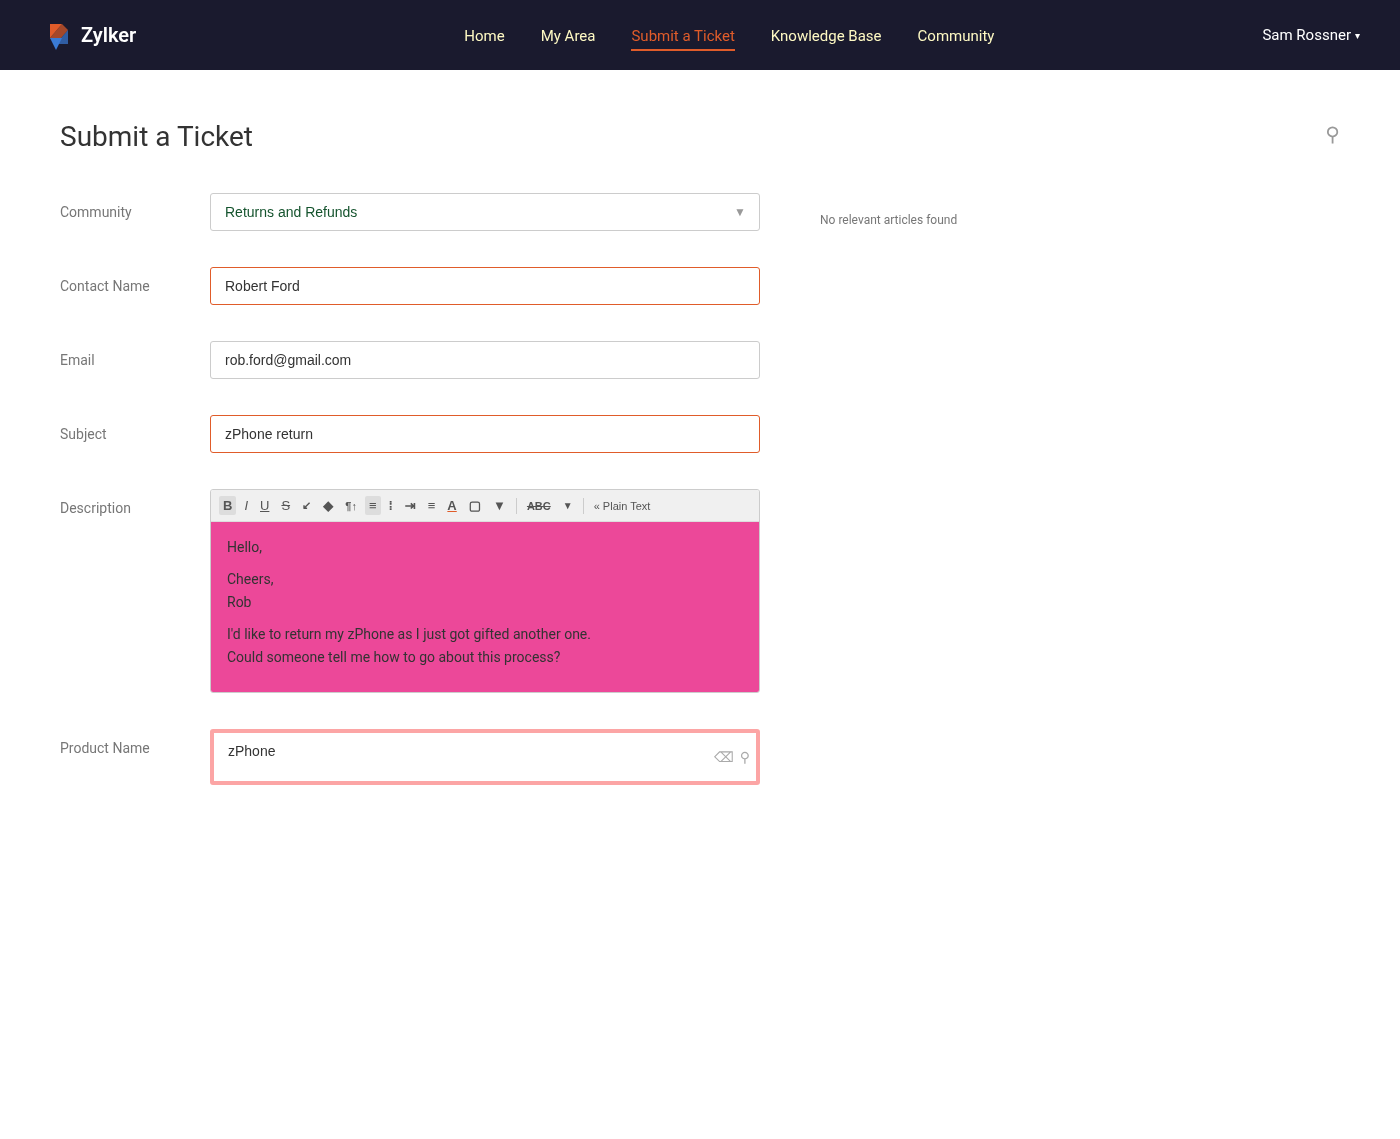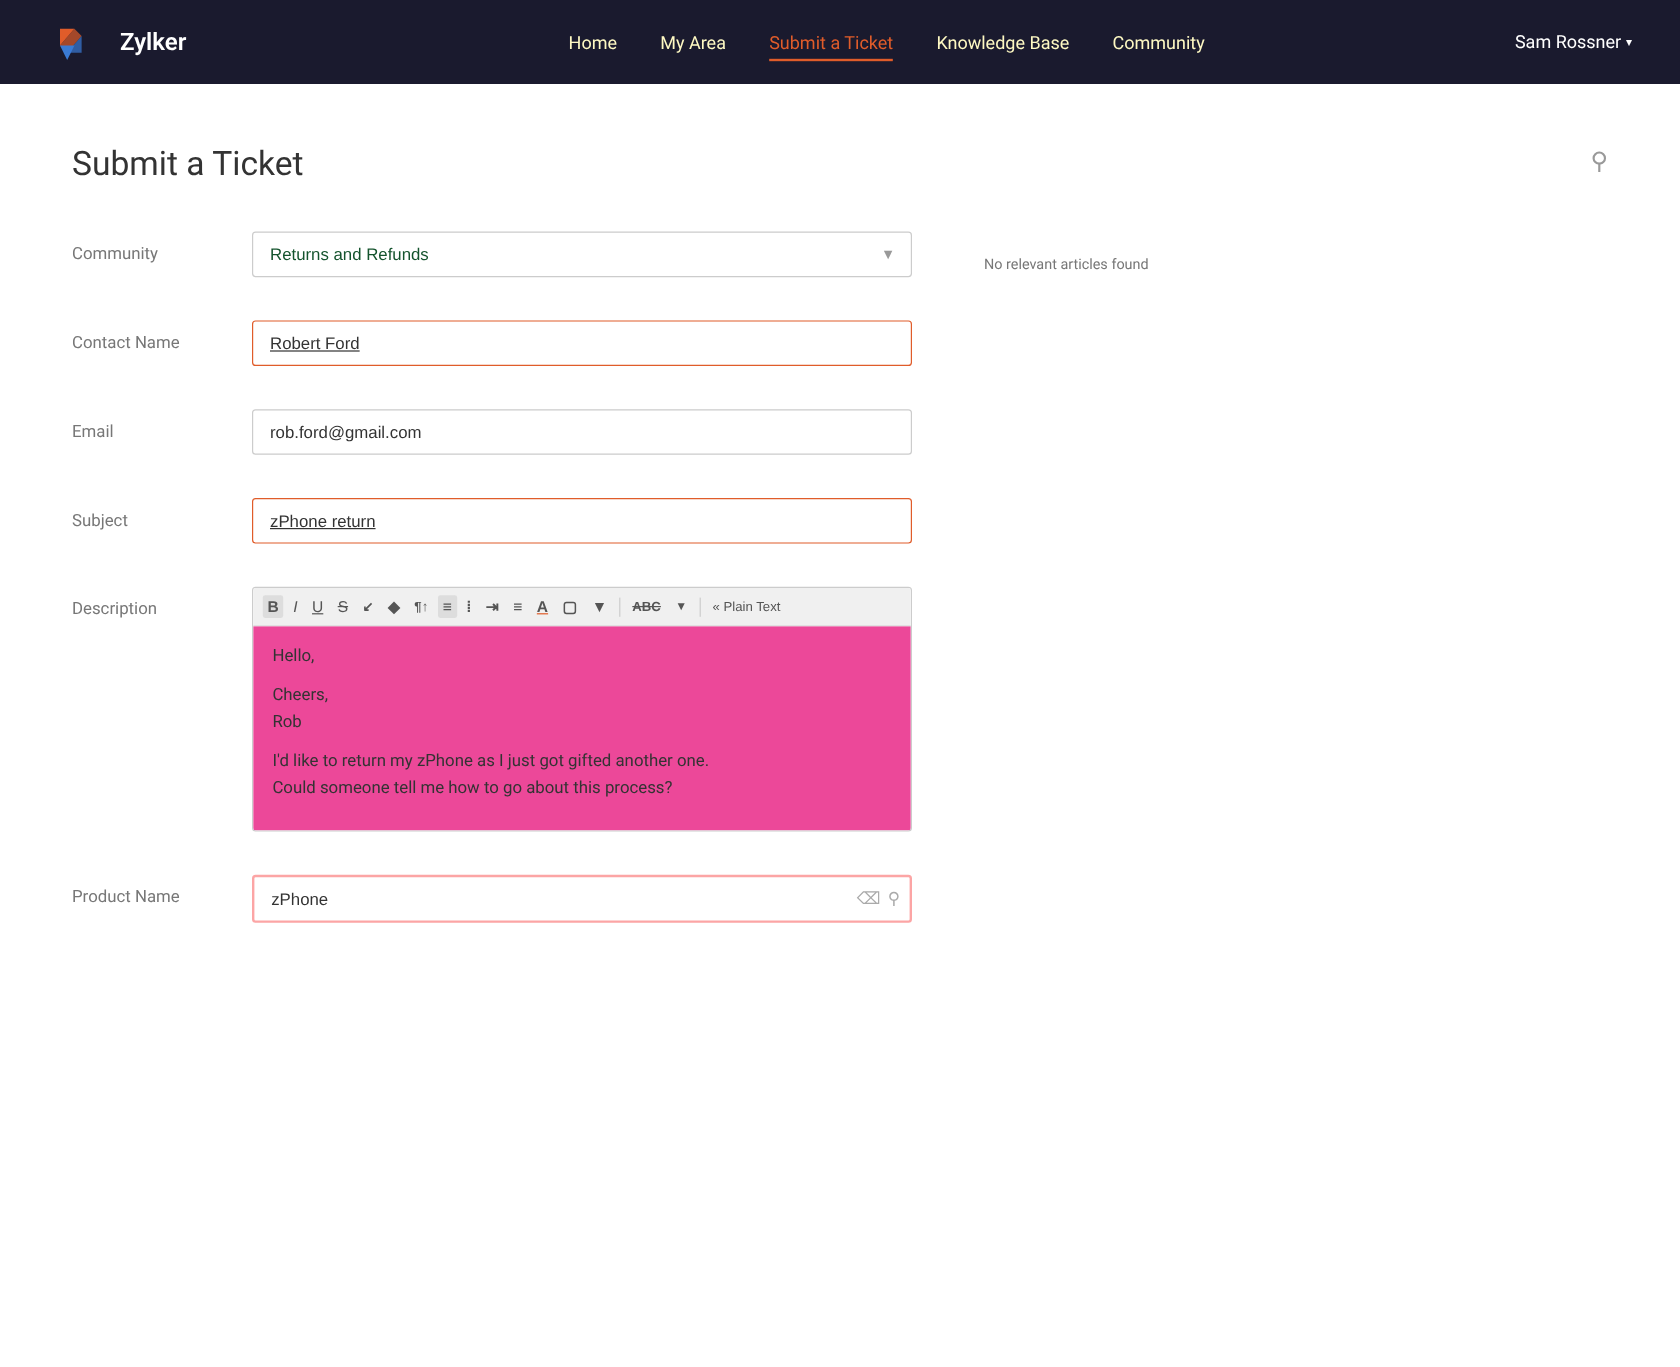--- a/index.html
+++ b/index.html
@@ -10,21 +10,21 @@
       background: #1a1a2e;
       display: flex;
       align-items: center;
       padding: 0 40px;
       height: 70px;
       position: relative;
     }
     .navbar-brand {
       display: flex;
       align-items: center;
-      gap: 22px;
+      gap: 3px;
       margin-right: 60px;
     }
     .logo-icon {
       width: 38px;
       height: 38px;
     }
     .brand-name {
       color: #fff;
       font-size: 20px;
       font-weight: 600;
@@ -145,21 +145,20 @@
       width: 100%;
       padding: 10px 14px;
       border: 1px solid #ccc;
       border-radius: 3px;
       font-size: 14px;
       color: #333;
       outline: none;
     }
     .text-input.active-border {
       border-color: #e05c2a;
-      text-decoration: underline;
     }
 
     
     .editor-container {
       border: 1px solid #ccc;
       border-radius: 3px;
       overflow: hidden;
     }
     .editor-toolbar {
       display: flex;
@@ -202,22 +201,22 @@
     }
     .editor-body p { margin-bottom: 10px; }
 
     
     .product-input-wrapper {
       position: relative;
       width: 100%;
     }
     .product-input {
       width: 100%;
-      padding: 10px 50px 10px 14px;
-      border: 2px solid #fca5a5;
+      padding: 10px 50px 22px 14px;
+      border: 4px solid #fca5a5;
       border-radius: 3px;
       font-size: 14px;
       color: #333;
       outline: none;
     }
     .product-input-icons {
       position: absolute;
       right: 10px;
       top: 50%;
       transform: translateY(-50%);

